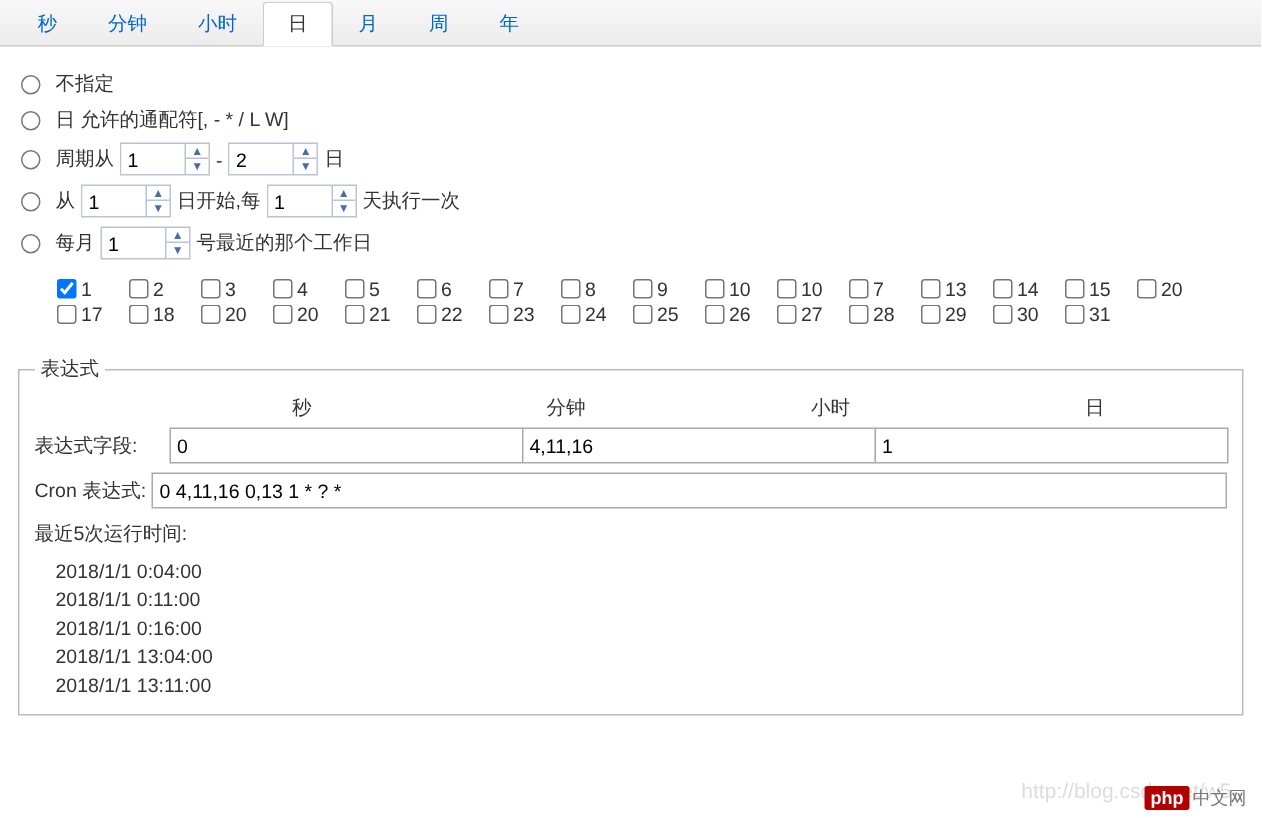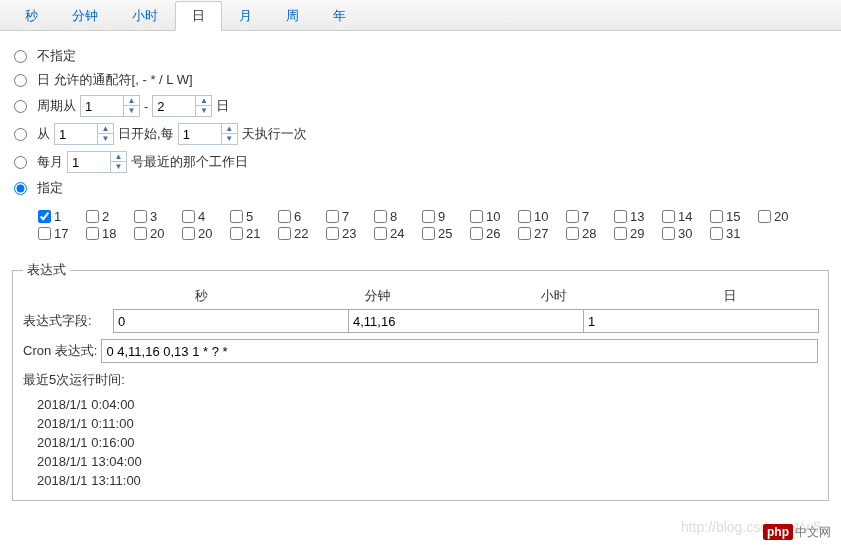--- a/index.html
+++ b/index.html
@@ -103,24 +103,20 @@
     <span>每月</span>
     <span class="spin">
         <input value="1" style="">
         <span class="arrows">
           <span>▲</span>
           <span>▼</span>
         </span>
       </span>
     <span>号最近的那个工作日</span>
   </div>
-  <div class="row">
-      <input type="radio" name="m" checked="" style="">
-      <span>指定</span>
-    </div>
   <div class="days">
     <div class="dayline" id="dl1">
         <label>
           <input type="checkbox" checked="" style="">
           <span>1</span>
         </label>
         <label>
           <input type="checkbox" style="">
           <span>2</span>
         </label>

